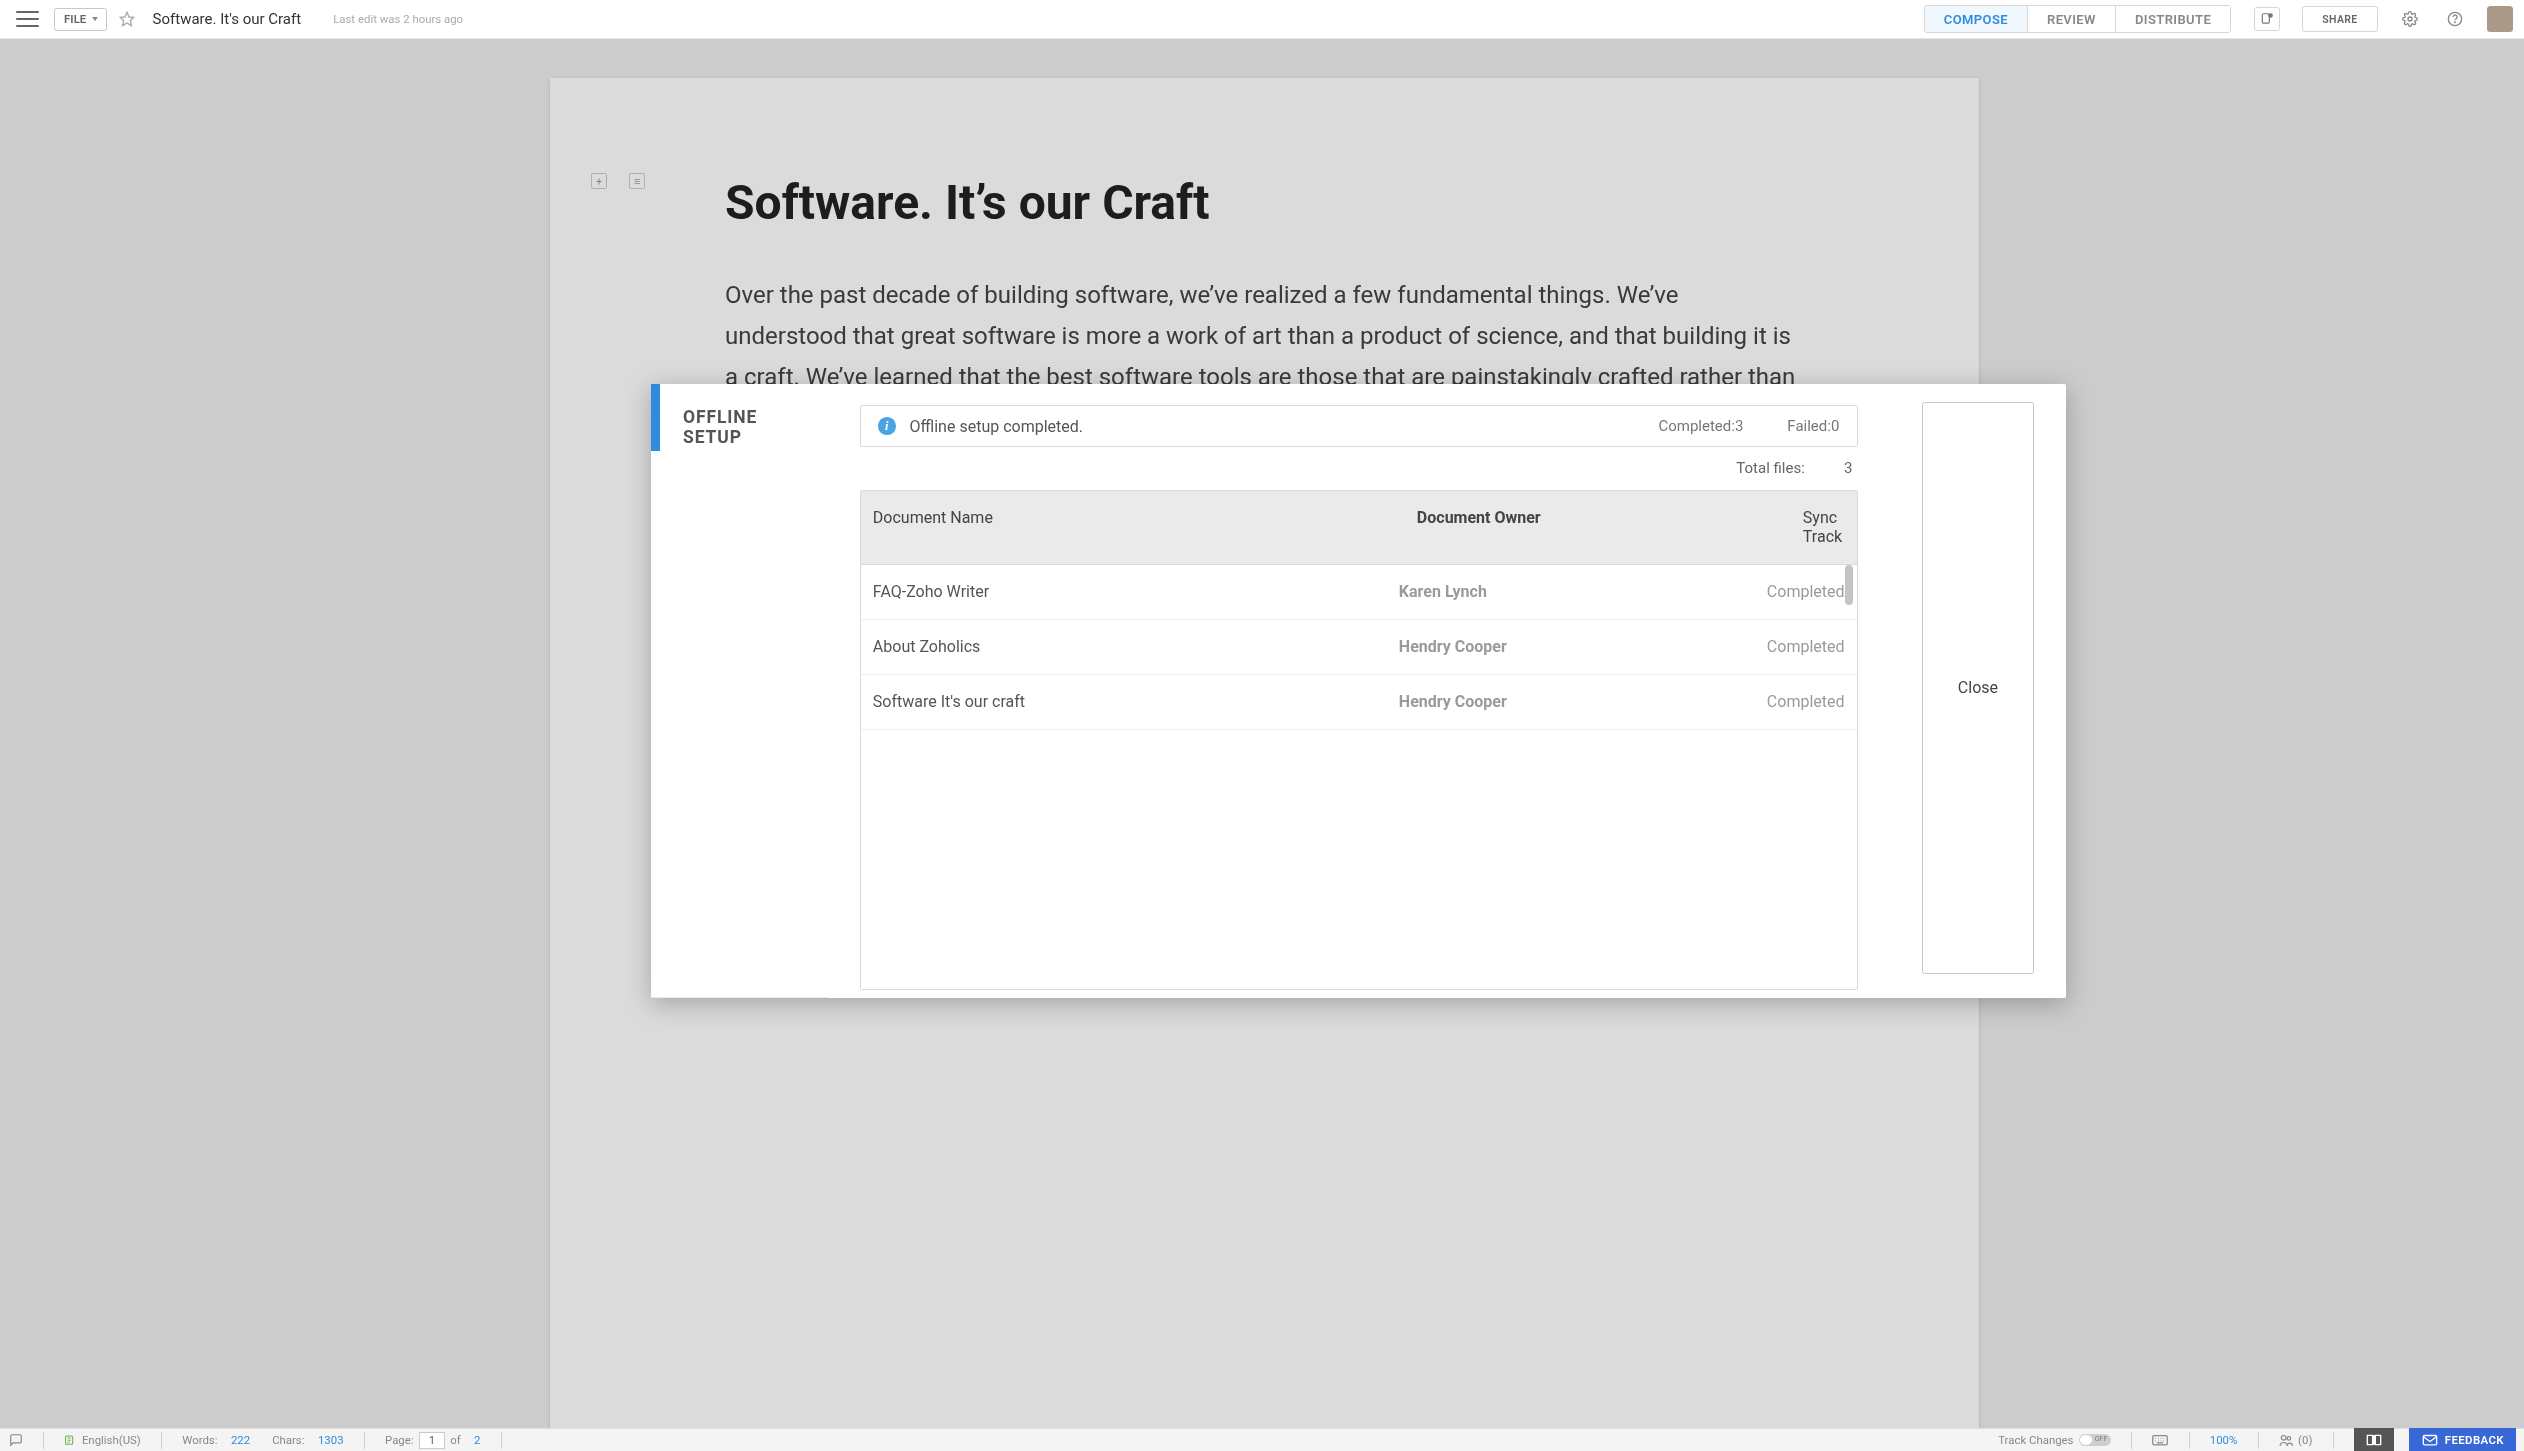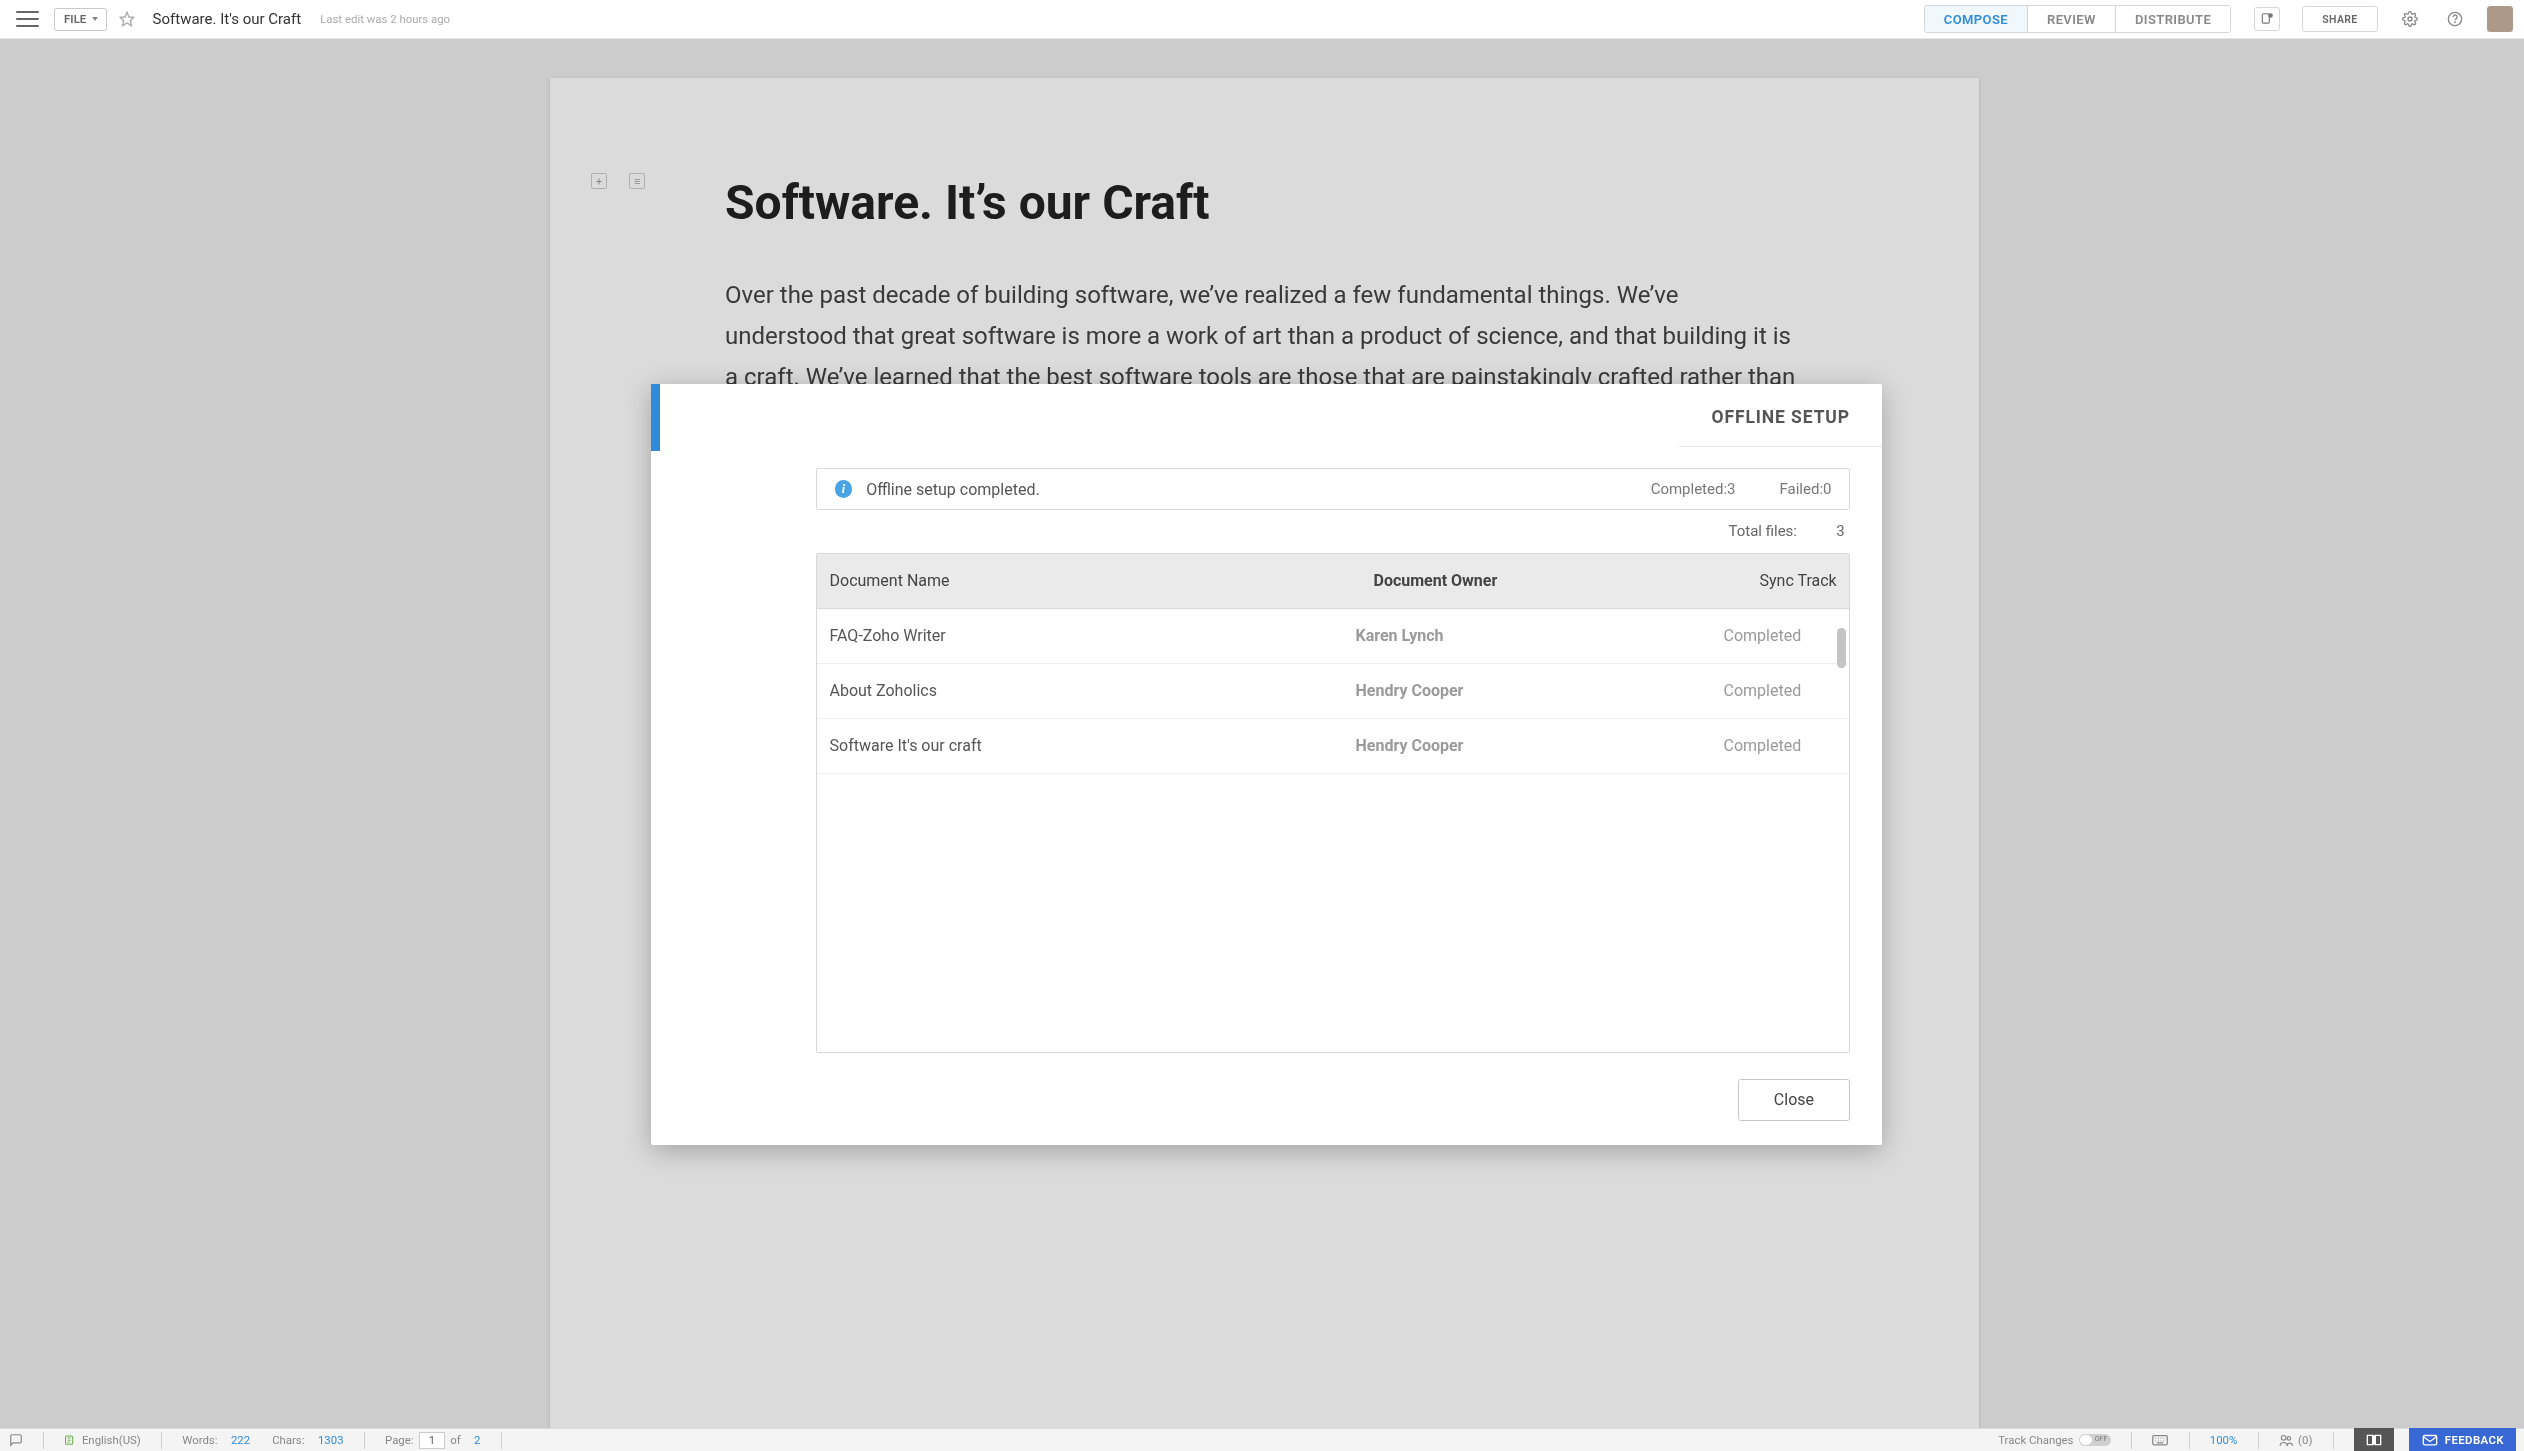--- a/index.html
+++ b/index.html
@@ -69,21 +69,21 @@
     }
     .doc-title {
       font-size: 15px;
       color: #333;
       font-weight: 400;
       margin-left: 5.3px;
     }
     .last-edit {
       font-size: 11.4px;
       color: #aaa;
-      margin-left: 7px;
+      margin-left: 20px;
     }
     .header-spacer { flex: 1; }
     .mode-tabs {
       display: flex;
       border: 0.9px solid #d6d6d6;
       border-radius: 2.6px;
       overflow: hidden;
     }
     .mode-tab {
       padding: 5.3px 19px;
@@ -198,27 +198,26 @@
     .dim-overlay {
       position: absolute;
       inset: 0;
       background: rgba(0,0,0,0.14);
     }
     
     .modal {
       position: absolute;
       left: 651px;
       top: 345px;
-      width: 1231px;
+      width: 1415px;
       background: #fff;
       border-radius: 1.8px;
       box-shadow: 0 5.3px 26px rgba(0,0,0,0.25);
       display: flex;
-      flex-direction: column;
-      align-items: flex-end;
+      flex-direction: row;
     }
     .modal-accent {
       position: absolute;
       left: 0;
       top: 0;
       width: 8.8px;
       height: 67px;
       background: #2f8cdd;
     }
     .modal-title {

